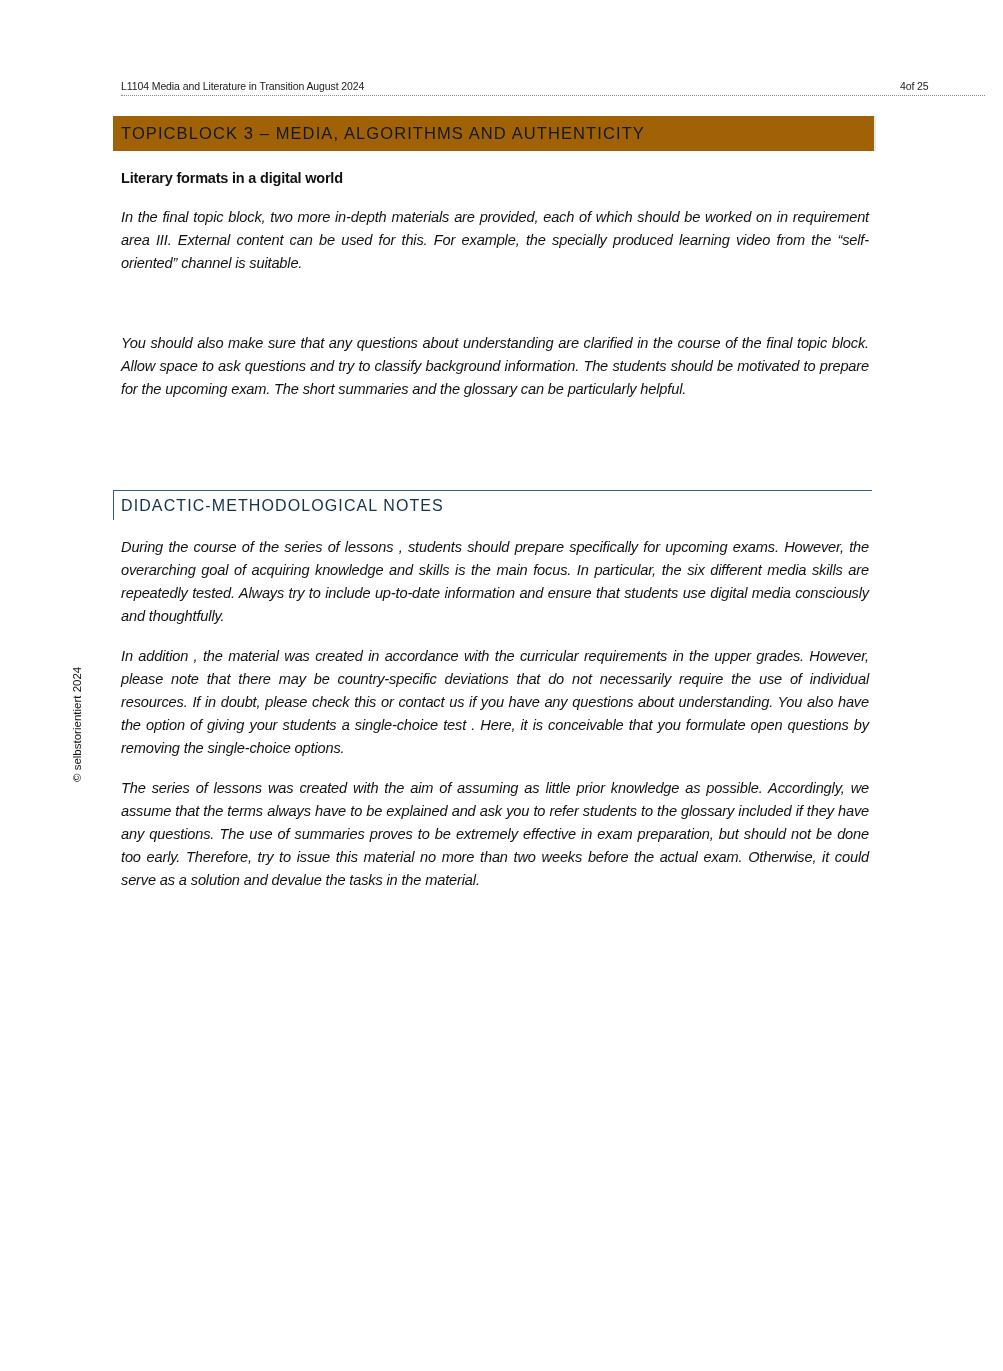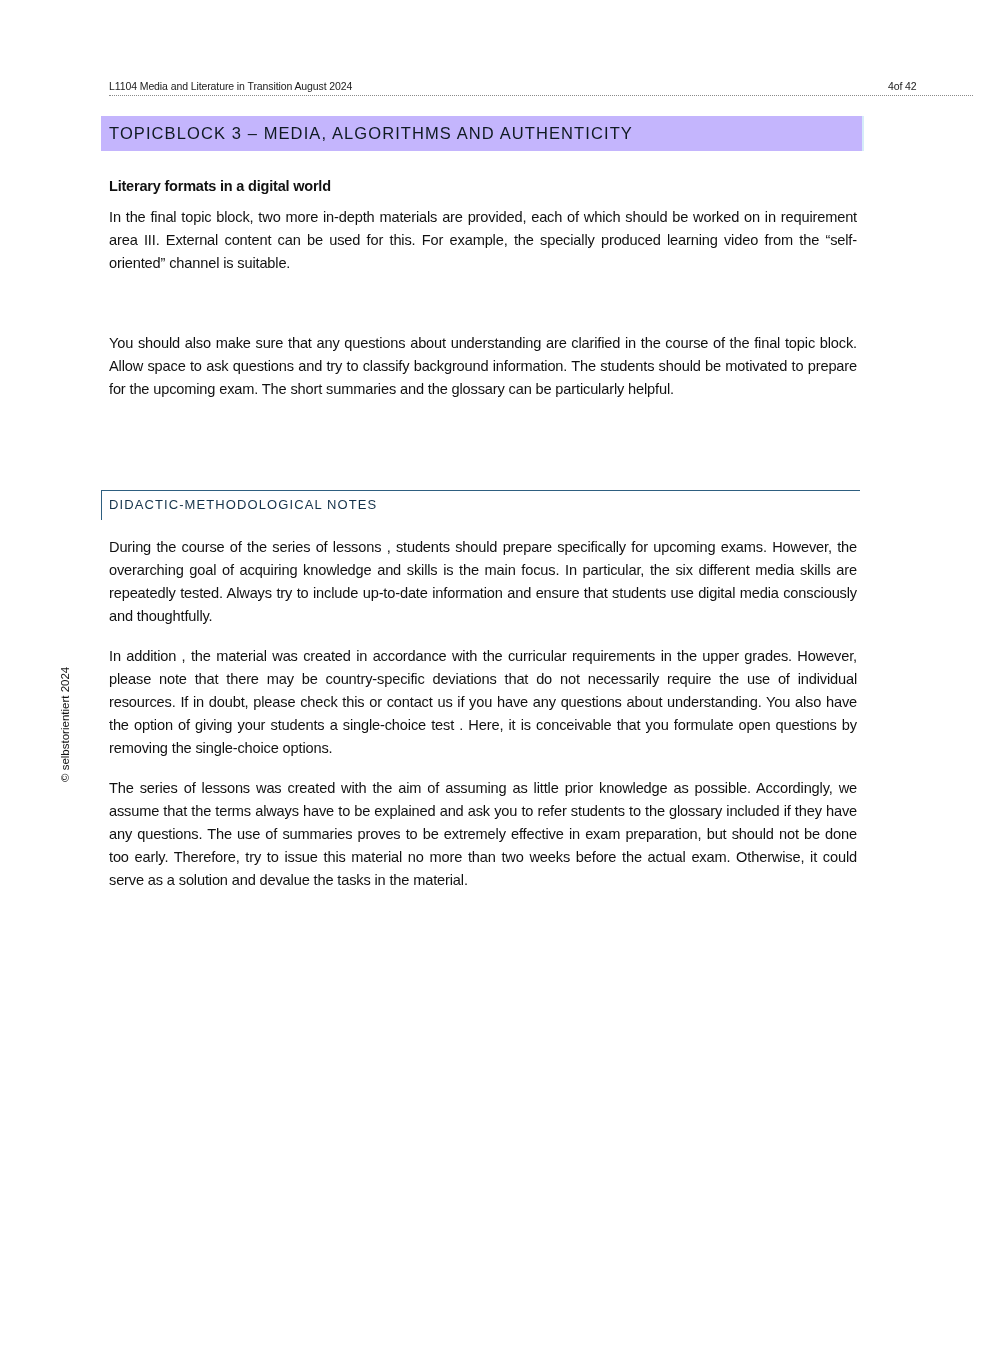--- a/index.html
+++ b/index.html
@@ -9,21 +9,21 @@
       background: #ffffff;
       overflow: hidden;
     }
     body {
       position: relative;
       font-family: "Liberation Sans", sans-serif;
       color: #111111;
     }
     .page {
       position: absolute;
-      left: 0; top: 0;
+      left: 12px; top: 0;
       width: 881px;
       height: 1371px;
       background: #ffffff;
     }
     .running-header {
       position: absolute;
       left: 109px;
       top: 79px;
       width: 864px;
       height: 17px;
@@ -41,21 +41,21 @@
       position: absolute;
       left: 779px;
       top: 1px;
     }
     .banner {
       position: absolute;
       left: 101px;
       top: 116px;
       width: 763px;
       height: 35px;
-      background: #c4b5fd;
+      background: #a16207;
       border-right: 2px solid #d6ecf8;
     }
     .banner-title {
       position: absolute;
       left: 8px;
       top: 8px;
       font-size: 16.5px;
       letter-spacing: 1.1px;
       color: #0f1a22;
       white-space: nowrap;
@@ -66,63 +66,63 @@
       top: 490px;
       width: 759px;
       height: 30px;
       border-top: 1px solid #2e5f80;
       border-left: 1px solid #2e5f80;
     }
     .section-heading-2 .title {
       position: absolute;
       left: 7px;
       top: 6px;
-      font-size: 13px;
+      font-size: 16px;
       letter-spacing: 1.1px;
       color: #14324a;
       white-space: nowrap;
     }
     .subhead {
       position: absolute;
       left: 109px;
       font-weight: bold;
       font-size: 14.5px;
       color: #111;
       letter-spacing: -0.2px;
-      margin-top: 8px;
     }
     .para {
       position: absolute;
       left: 109px;
       width: 748px;
       font-size: 14.6px;
       line-height: 23px;
       text-align: justify;
       color: #111;
       letter-spacing: -0.15px;
+      font-style: italic;
     }
     .copyright {
       position: absolute;
       left: 59px;
       top: 782px;
       transform-origin: 0 0;
       transform: rotate(-90deg);
       font-size: 11.5px;
       color: #111;
       white-space: nowrap;
     }
   </style>
 </head>
 <body>
 
 <div class="page">
 
   <div class="running-header">
     <span class="doc-title">L1104 Media and Literature in Transition August 2024</span>
-    <span class="page-num">4of 42</span>
+    <span class="page-num">4of 25</span>
   </div>
 
   <div class="banner">
     <span class="banner-title">TOPICBLOCK 3 – MEDIA, ALGORITHMS AND AUTHENTICITY</span>
   </div>
 
   <div class="subhead" style="top:170px;">Literary formats in a digital world</div>
   <div class="para" style="top:206px;">In the final topic block, two more in-depth materials are provided, each of which should be worked on in requirement area III. External content can be used for this. For example, the specially produced learning video from the “self-oriented” channel is suitable.</div>
 
   <div class="para" style="top:332px;">You should also make sure that any questions about understanding are clarified in the course of the final topic block. Allow space to ask questions and try to classify background information. The students should be motivated to prepare for the upcoming exam. The short summaries and the glossary can be particularly helpful.</div>

